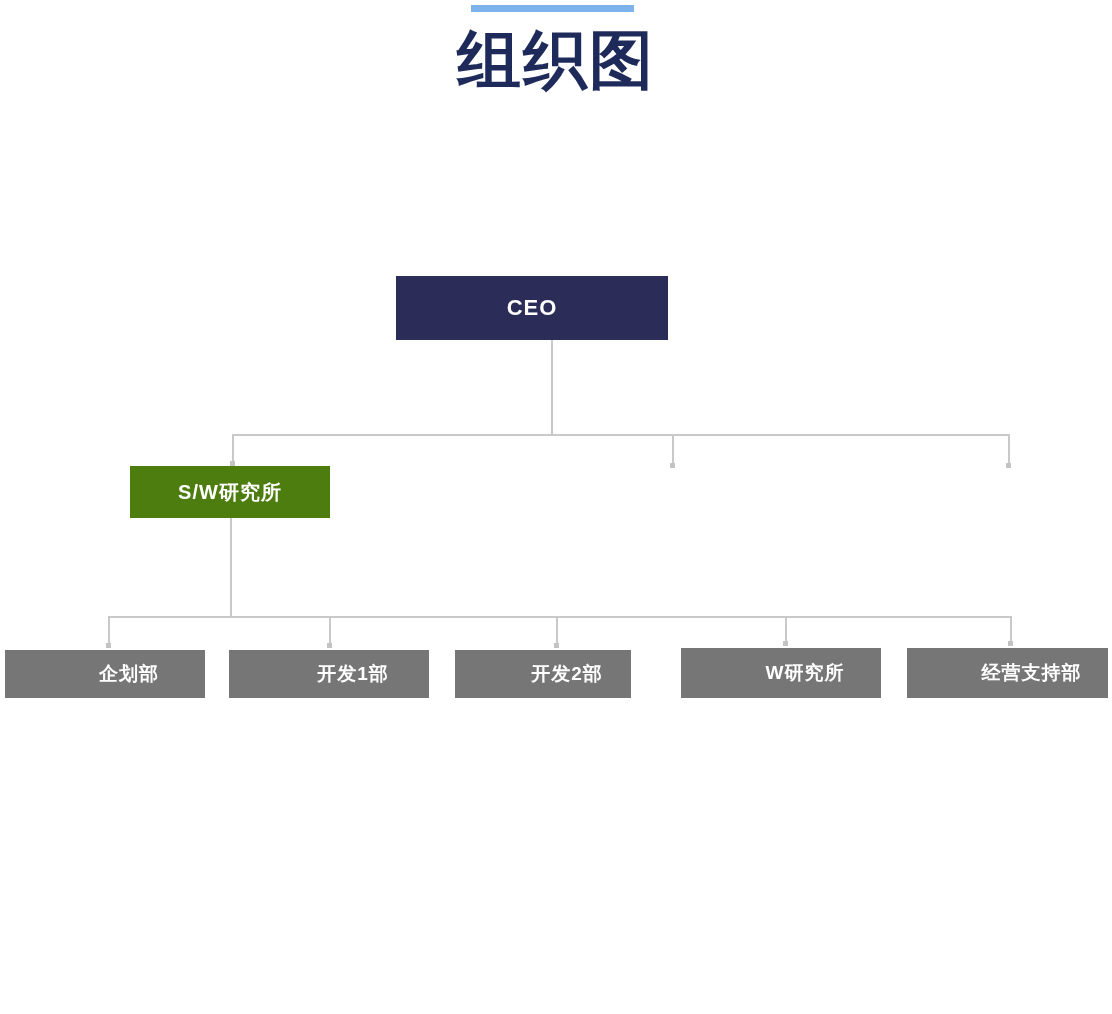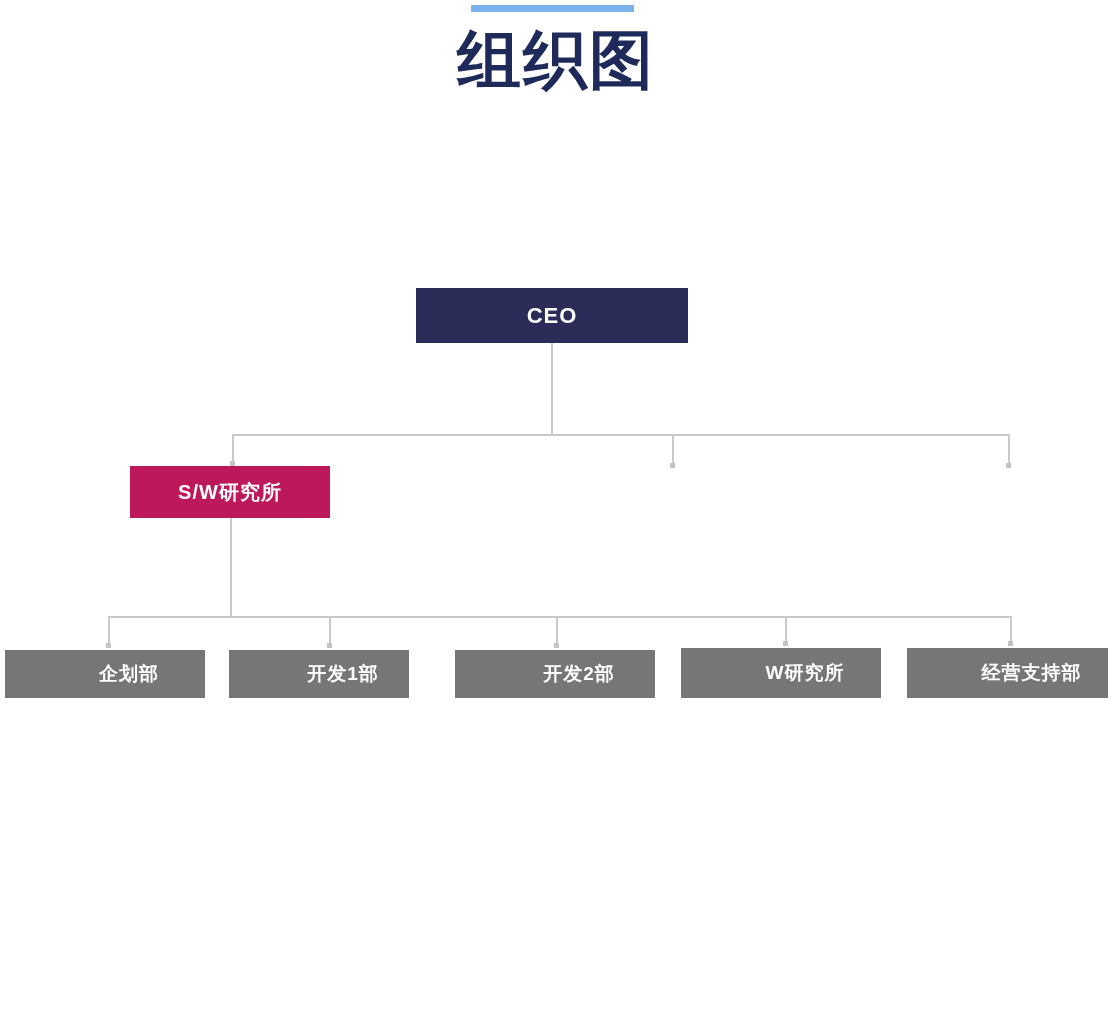--- a/index.html
+++ b/index.html
@@ -54,21 +54,21 @@
     font-weight: 700;
     letter-spacing: 1px;
     white-space: nowrap;
     user-select: none;
   }
   .node.level-0 {
     background: #2b2c58;
     font-size: 22px;
   }
   .node.level-1 {
-    background: #be185d;
+    background: #4d7c0f;
     font-size: 20px;
   }
   .node.level-2 {
     background: #767676;
     font-size: 19px;
     padding-left: 48px;
   }
 
   
   .conn {
@@ -116,29 +116,29 @@
 
   <div class="conn v" style="left:556px; top:616px; width:2px; height:29px;"></div>
   <div class="conn-cap" style="left:554px; top:643px;"></div>
 
   <div class="conn v" style="left:785px; top:616px; width:2px; height:27px;"></div>
   <div class="conn-cap" style="left:783px; top:641px;"></div>
 
   <div class="conn v" style="left:1010px; top:616px; width:2px; height:27px;"></div>
   <div class="conn-cap" style="left:1008px; top:641px;"></div>
 
-  <div class="node level-0" style="left:416px; top:276px; width:272px; height:55px;margin-top:12px;">CEO</div>
+  <div class="node level-0" style="left:396px; top:276px; width:272px; height:64px;">CEO</div>
 
   <div class="node level-1" style="left:130px; top:466px; width:200px; height:52px;">S/W研究所</div>
 
 
 
   <div class="node level-2" style="left:5px; top:650px; width:200px; height:48px;">企划部</div>
 
-  <div class="node level-2" style="left:229px; top:650px; width:180px; height:48px;">开发1部</div>
+  <div class="node level-2" style="left:229px; top:650px; width:200px; height:48px;">开发1部</div>
 
-  <div class="node level-2" style="left:455px; top:650px; width:200px; height:48px;">开发2部</div>
+  <div class="node level-2" style="left:455px; top:650px; width:176px; height:48px;">开发2部</div>
 
   <div class="node level-2" style="left:681px; top:648px; width:200px; height:50px;">W研究所</div>
 
   <div class="node level-2" style="left:907px; top:648px; width:201px; height:50px;">经营支持部</div>
 
 </div>
 
 </body></html>

